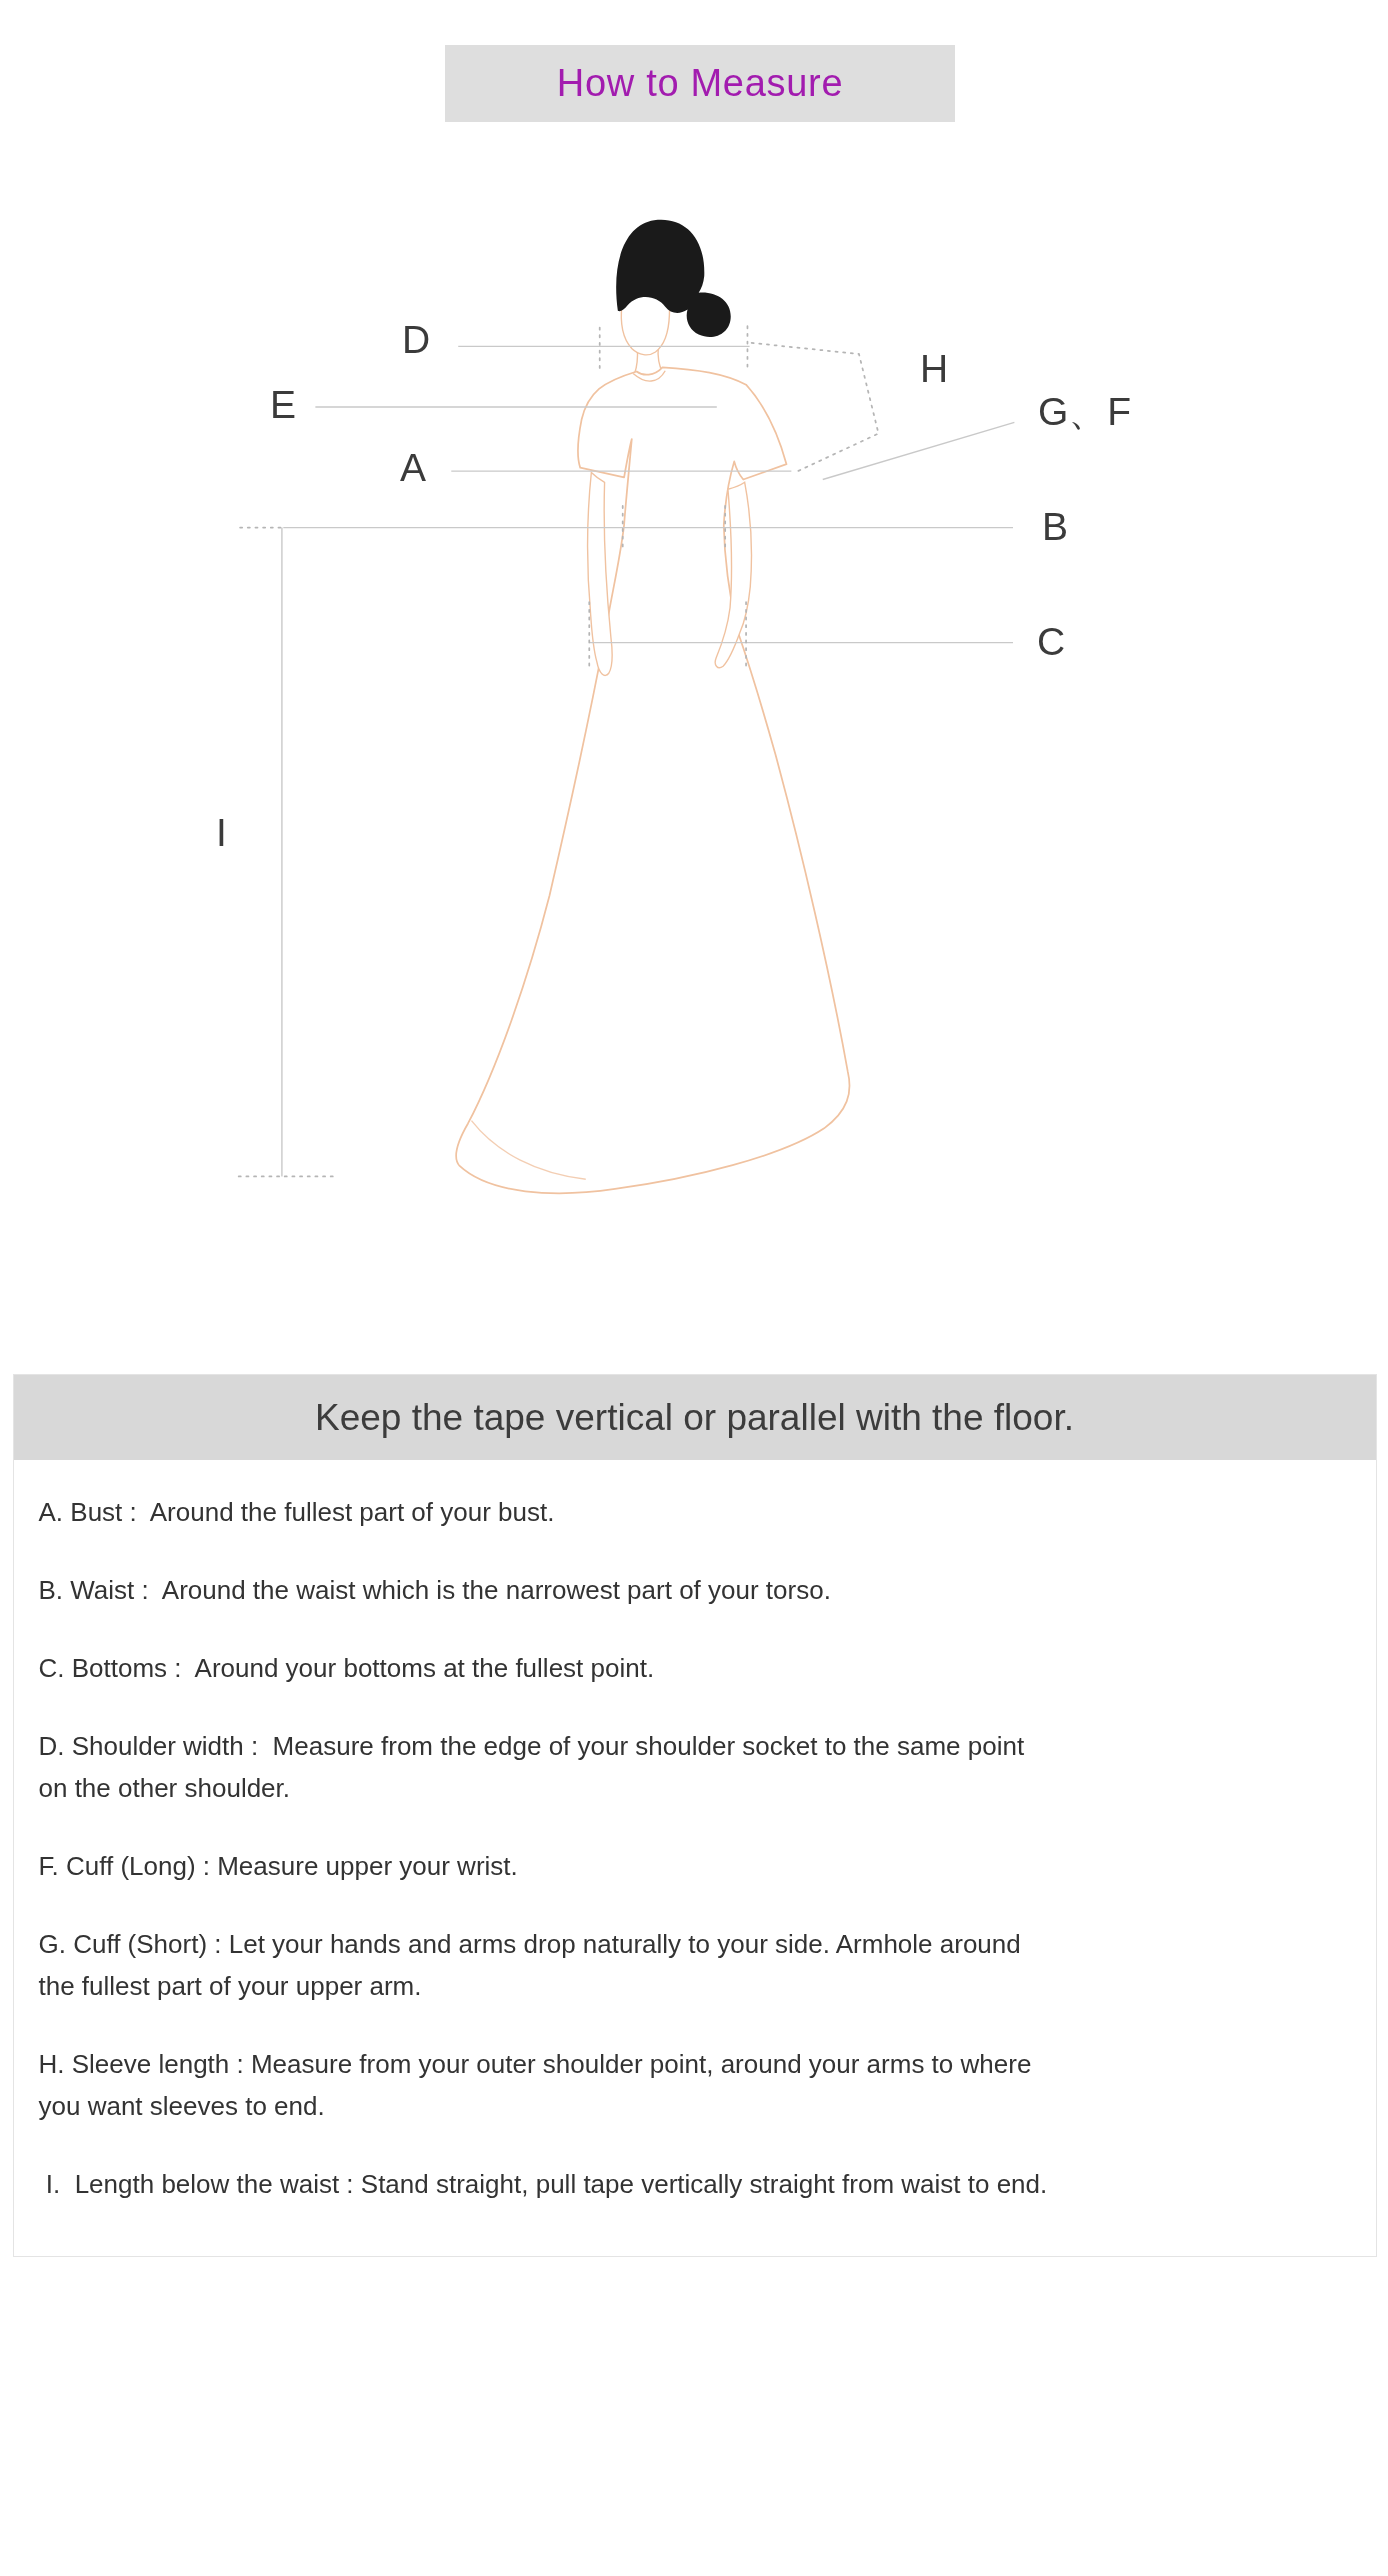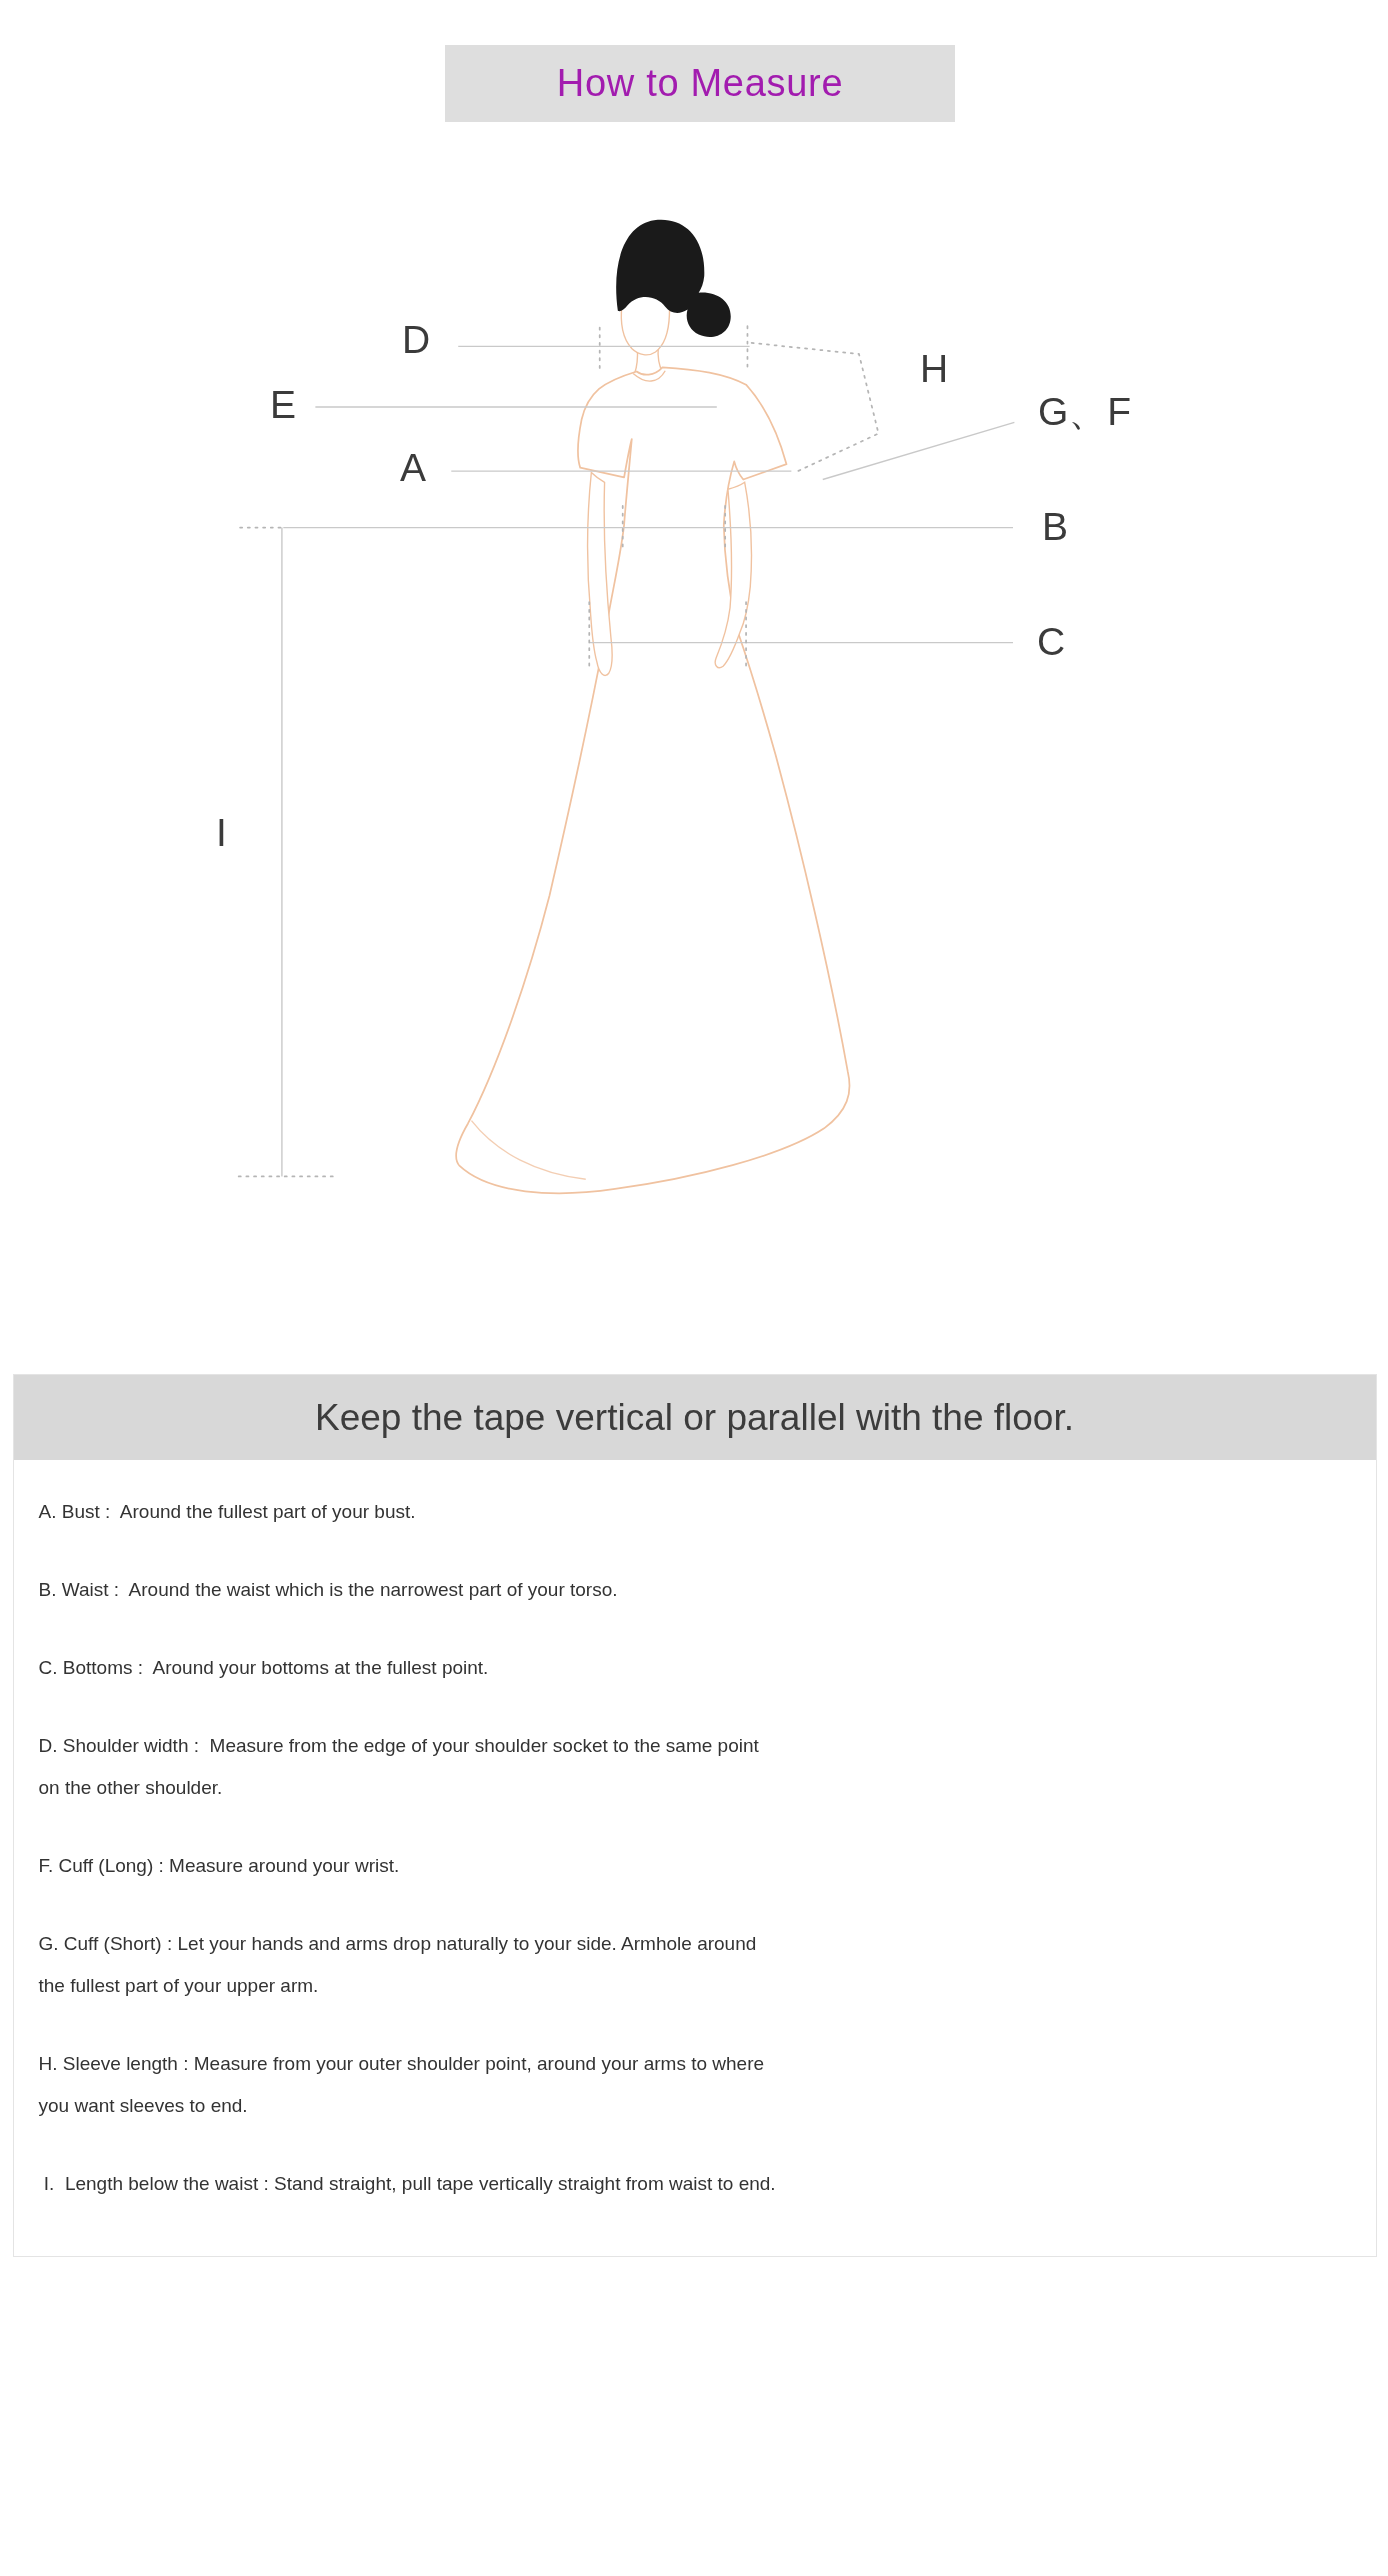--- a/index.html
+++ b/index.html
@@ -47,21 +47,21 @@
     background: #d8d8d8;
     display: flex; align-items: center; justify-content: center;
     font-size: 37px;
     color: #3c3c3c;
   }
   .instructions-body {
     padding: 31px 24px 39px 25px;
   }
   .item {
     margin: 0 0 36px 0;
-    font-size: 19px;
+    font-size: 26px;
     line-height: 42px;
     color: #333333;
     white-space: pre-wrap;
   }
   .item:last-child { margin-bottom: 12px; }
 </style>
 </head>
 <body>
 
 <div class="page">
@@ -172,21 +172,21 @@
   </div>
 
   <section class="instructions">
     <div class="instructions-header">Keep the tape vertical or parallel with the floor.</div>
     <div class="instructions-body">
       <p class="item">A. Bust :  Around the fullest part of your bust.</p>
       <p class="item">B. Waist :  Around the waist which is the narrowest part of your torso.</p>
       <p class="item">C. Bottoms :  Around your bottoms at the fullest point.</p>
       <p class="item">D. Shoulder width :  Measure from the edge of your shoulder socket to the same point
 on the other shoulder.</p>
-      <p class="item">F. Cuff (Long) : Measure around your wrist.</p>
+      <p class="item">F. Cuff (Long) : Measure upper your wrist.</p>
       <p class="item">G. Cuff (Short) : Let your hands and arms drop naturally to your side. Armhole around
 the fullest part of your upper arm.</p>
       <p class="item">H. Sleeve length : Measure from your outer shoulder point, around your arms to where
 you want sleeves to end.</p>
       <p class="item"> I.  Length below the waist : Stand straight, pull tape vertically straight from waist to end.</p>
     </div>
   </section>
 
 </div>
 

